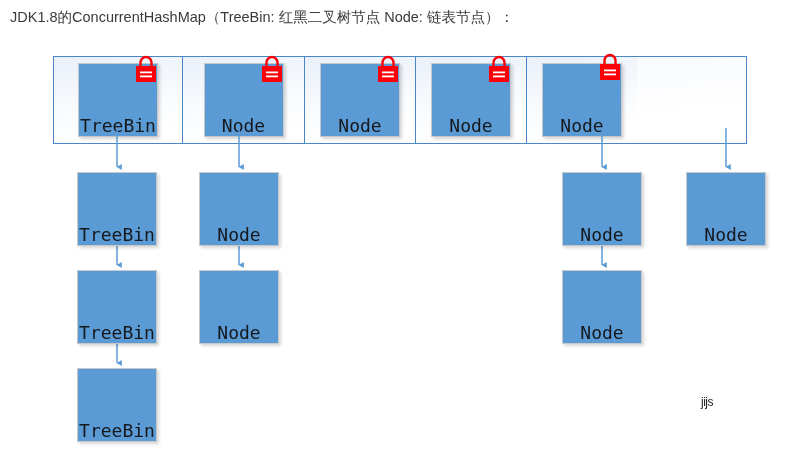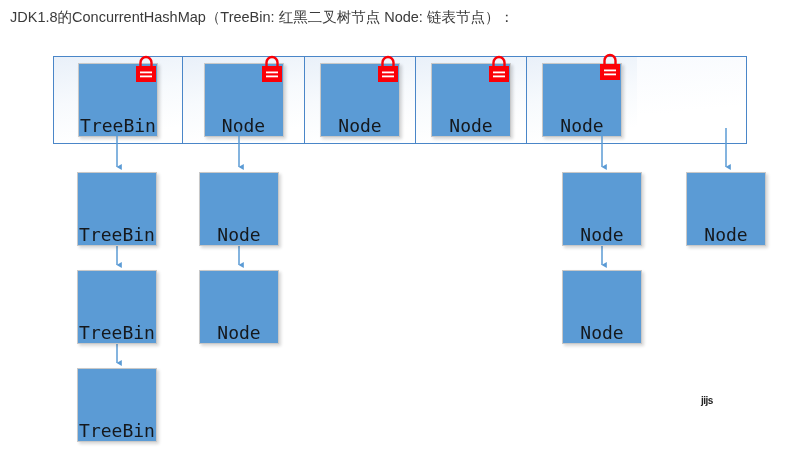--- a/index.html
+++ b/index.html
@@ -111,22 +111,22 @@
     width: 801px;
     height: 460px;
     pointer-events: none;
   }
 
   
   #watermark {
     position: absolute;
     left: 701px;
     top: 395px;
-    font-size: 10px;
-    font-weight: bold;
+    font-size: 12px;
+    font-weight: normal;
     color: #222222;
     letter-spacing: -0.5px;
     text-align: center;
   }
 </style>
 </head>
 <body>
 
 <div id="diagram-canvas">
 

